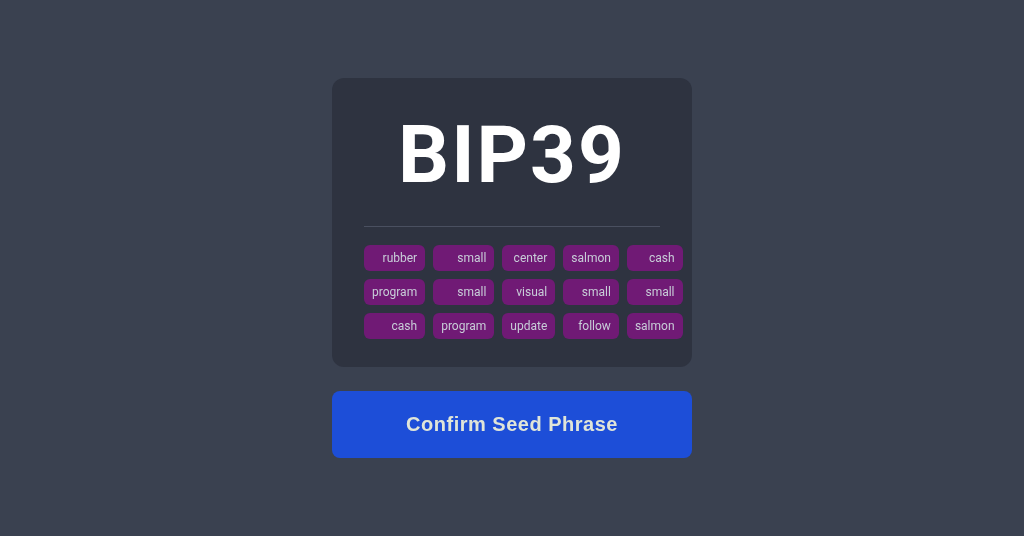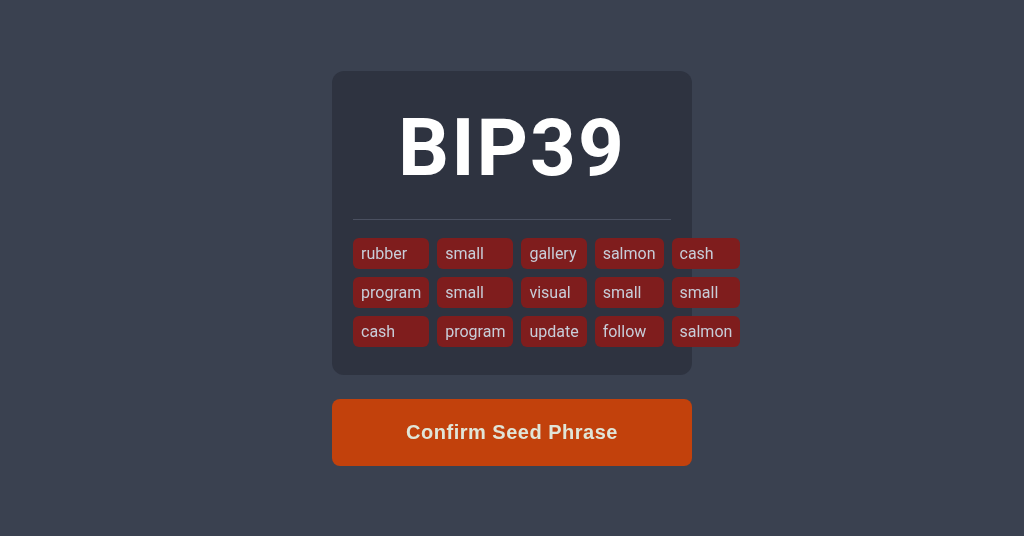--- a/index.html
+++ b/index.html
@@ -22,21 +22,21 @@
     .container {
       display: flex;
       flex-direction: column;
       align-items: center;
       gap: 24px;
     }
 
     .card {
       background-color: #2e3340;
       border-radius: 12px;
-      padding: 20px 21px 28px;
+      padding: 20px 32px 28px;
       width: 360px;
     }
 
     .bip-title {
       color: #ffffff;
       font-size: 80px;
       font-weight: 700;
       text-align: center;
       padding: 10px 0 24px;
       letter-spacing: 2px;
@@ -49,31 +49,31 @@
       margin-bottom: 18px;
     }
 
     .seed-grid {
       display: grid;
       grid-template-columns: repeat(5, 1fr);
       gap: 8px;
     }
 
     .seed-word {
-      background-color: #7f1d1d;
+      background-color: #701a75;
       border-radius: 6px;
       padding: 6px 8px;
-      text-align: left;
+      text-align: right;
       color: #c8cdd8;
-      font-size: 16px;
+      font-size: 12px;
       font-weight: 400;
     }
 
     .confirm-button {
-      background-color: #c2410c;
+      background-color: #1d4ed8;
       border: none;
       border-radius: 8px;
       width: 360px;
       padding: 22px 20px;
       color: #e0e5d8;
       font-size: 20px;
       font-weight: 600;
       cursor: pointer;
       letter-spacing: 0.5px;
       transition: background-color 0.2s;
@@ -82,21 +82,21 @@
 </head>
 <body>
 
 <div class="container">
   <div class="card">
     <div class="bip-title">BIP39</div>
     <div class="divider"></div>
     <div class="seed-grid">
     <div class="seed-word">rubber</div>
         <div class="seed-word">small</div>
-        <div class="seed-word">gallery</div>
+        <div class="seed-word">center</div>
         <div class="seed-word">salmon</div>
         <div class="seed-word">cash</div>
         <div class="seed-word">program</div>
         <div class="seed-word">small</div>
         <div class="seed-word">visual</div>
         <div class="seed-word">small</div>
         <div class="seed-word">small</div>
         <div class="seed-word">cash</div>
         <div class="seed-word">program</div>
         <div class="seed-word">update</div>

